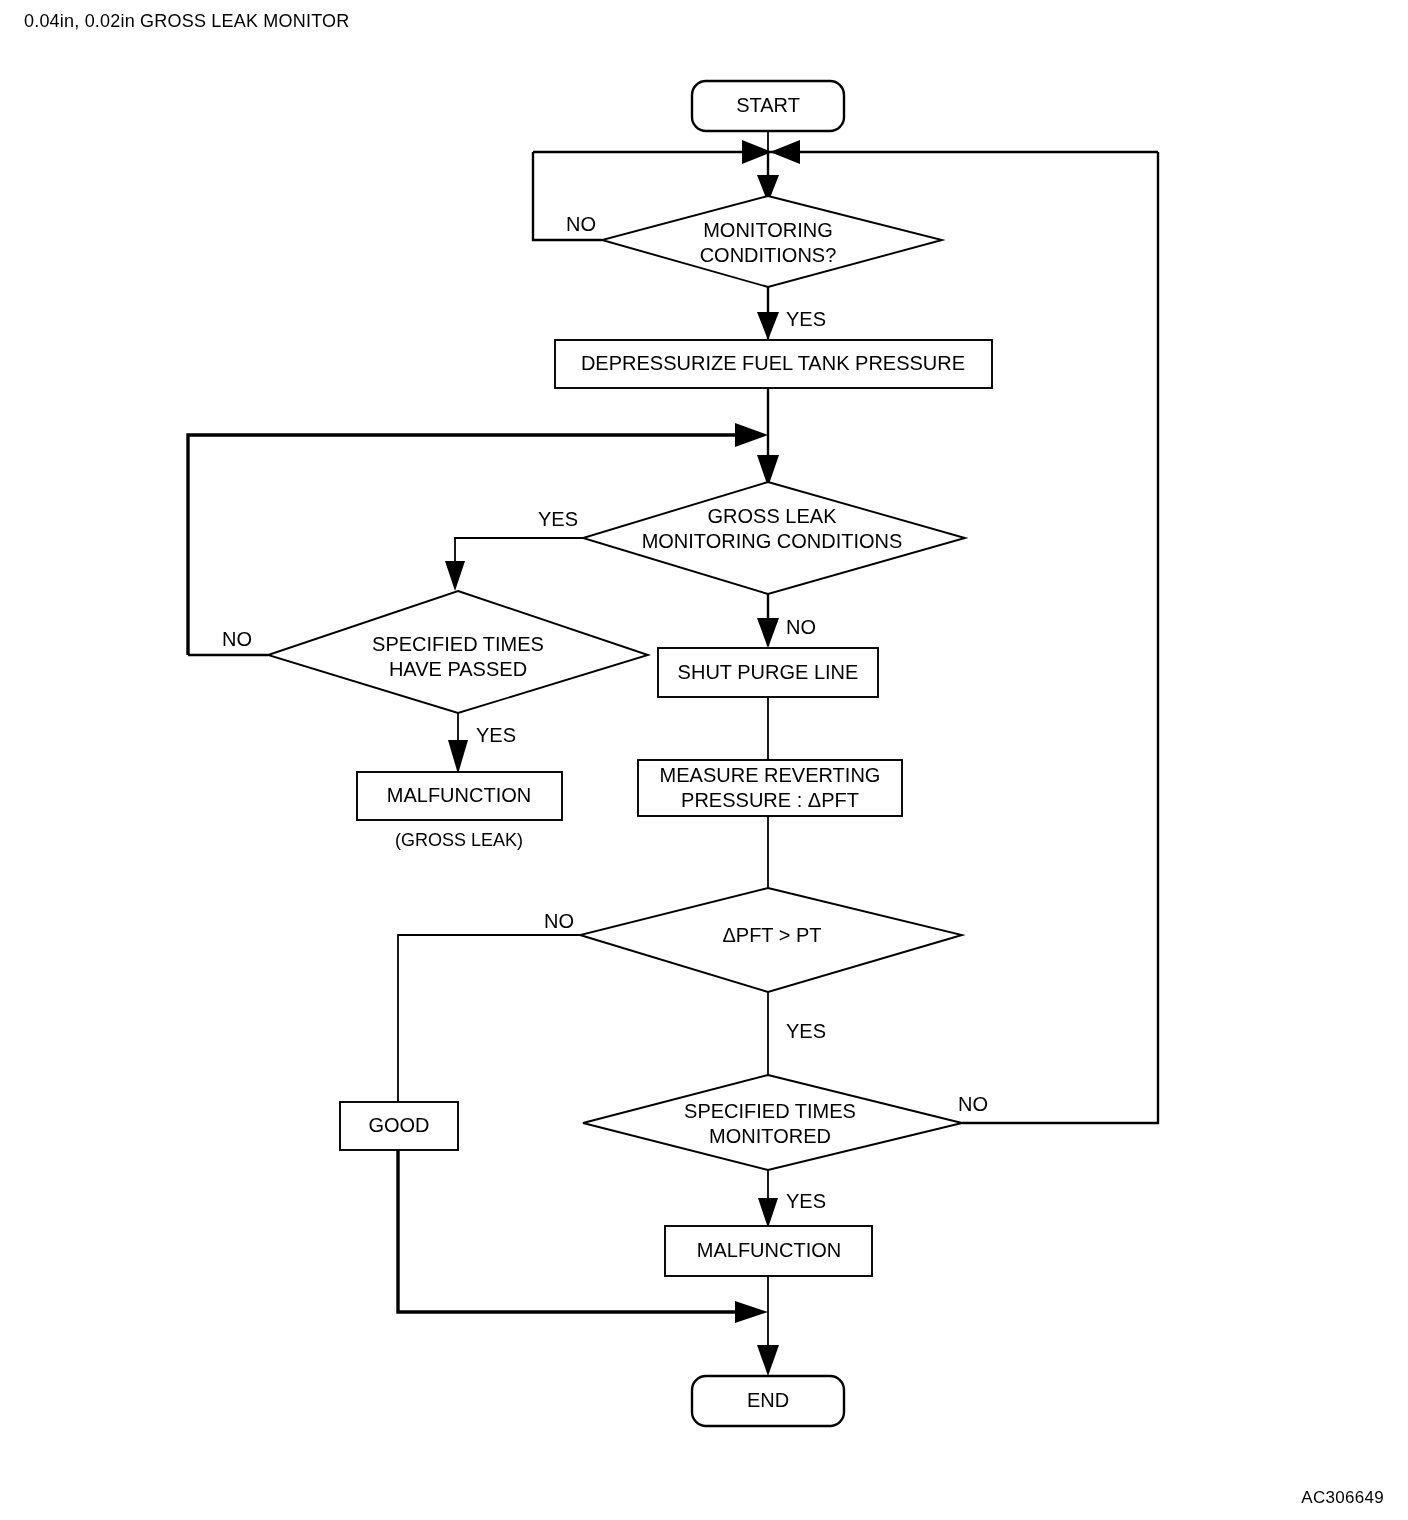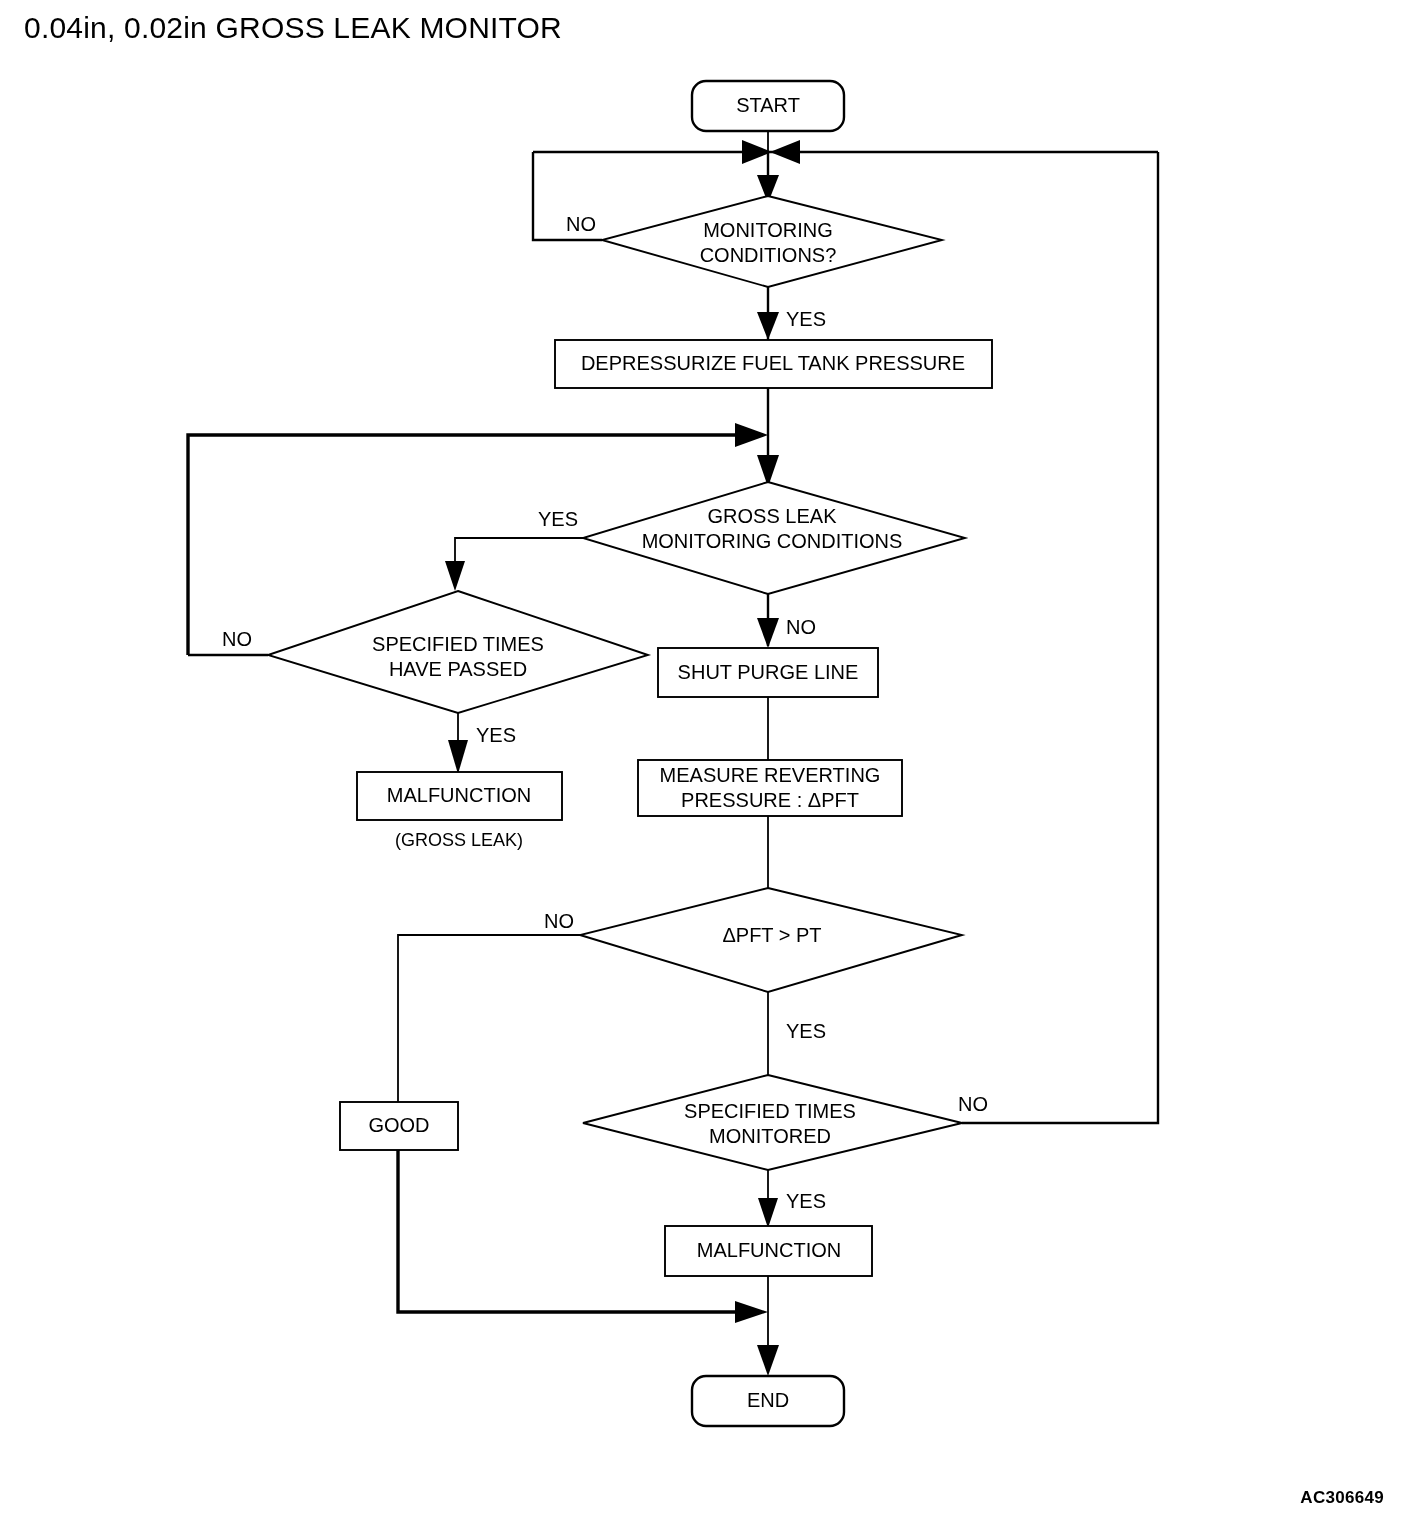--- a/index.html
+++ b/index.html
@@ -12,31 +12,31 @@
     height: 1520px;
     font-family: "Liberation Sans", sans-serif;
     color: #000000;
     position: relative;
     overflow: hidden;
   }
   #page-title {
     position: absolute;
     left: 24px;
     top: 11px;
-    font-size: 30px;
+    font-size: 18px;
     font-weight: 400;
     letter-spacing: 0.2px;
     white-space: nowrap;
   }
   #corner-code {
     position: absolute;
     right: 24px;
     bottom: 12px;
     font-size: 17px;
-    font-weight: bold;
+    font-weight: normal;
     letter-spacing: 0.3px;
   }
   #flow-svg {
     position: absolute;
     left: 0;
     top: 0;
     width: 1408px;
     height: 1520px;
   }
   .node-shape {

